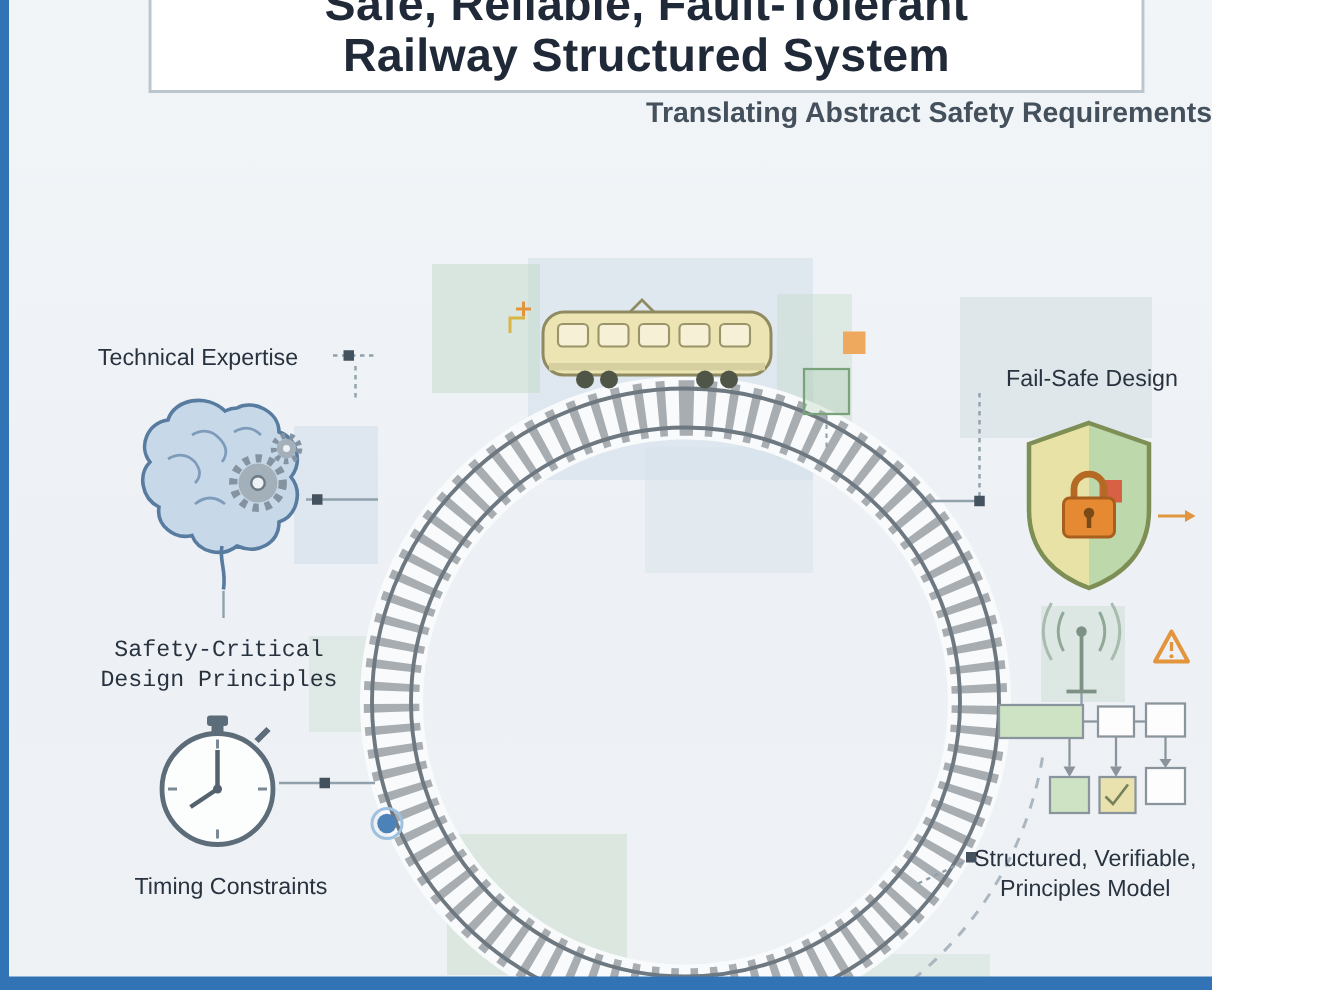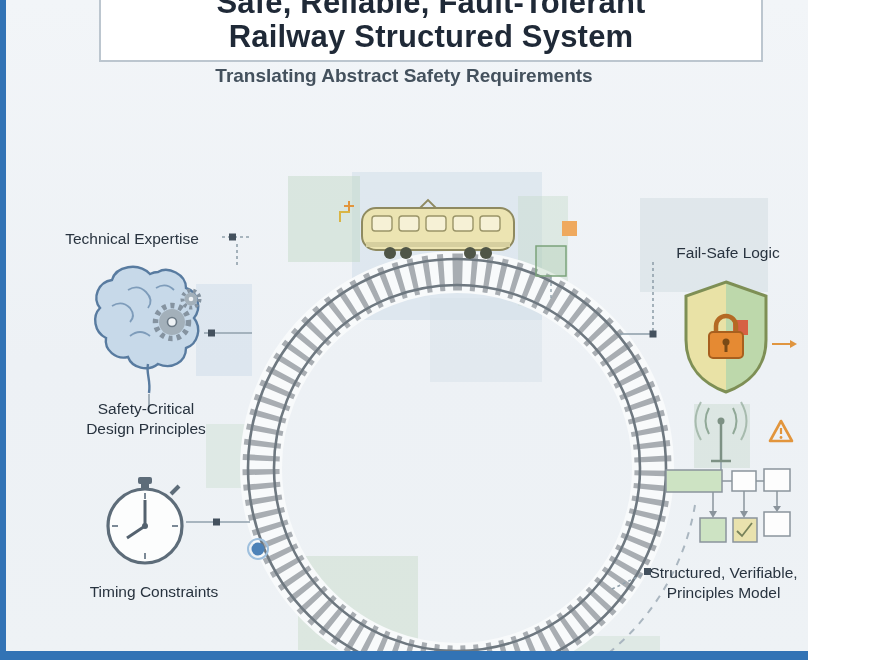--- a/index.html
+++ b/index.html
@@ -26,30 +26,30 @@
   .scene { position:absolute; left:0; top:0; z-index:1; }
 
   .title-box {
     position:absolute; left:99px; top:-28px; width:664px; height:90px;
     background:#ffffff; border:2px solid #bcc6cf; box-sizing:border-box;
     text-align:center; z-index:3;
   }
   .title-line { font-size:31px; font-weight:bold; color:#1f2937; line-height:34px; letter-spacing:0.2px; }
   .title-line.first { margin-top:12px; }
   .subtitle {
-    position:absolute; top:65px; left:0; width:100%; text-align:center;
+    position:absolute; top:65px; left:0; width:100%; text-align:right;
     font-size:19px; font-weight:bold; color:#44515d; z-index:3;
   }
 
   .callout {
     position:absolute; z-index:2; font-size:15.5px; color:#28333f;
     text-align:center; line-height:20px;
   }
   .c-technical { left:52px;  top:229px; width:160px; }
-  .c-safety    { left:66px;  top:399px; width:160px; }
+  .c-safety    { left:66px;  top:423px; width:160px;font-family:Liberation Mono, monospace; }
   .c-timing    { left:72px;  top:582px; width:164px; }
   .c-failsafe  { left:648px; top:243px; width:160px; }
   .c-structured{ left:636px; top:563px; width:175px; }
 </style>
 </head>
 <body>
 
 <div class="canvas">
 
   <div class="decor b1"></div>
@@ -205,21 +205,21 @@
 
   <div class="callout c-technical">Technical Expertise</div>
 
   <div class="callout c-safety">
     <div>Safety-Critical</div>
     <div>Design Principles</div>
   </div>
 
   <div class="callout c-timing">Timing Constraints</div>
 
-  <div class="callout c-failsafe">Fail-Safe Logic</div>
+  <div class="callout c-failsafe">Fail-Safe Design</div>
 
   <div class="callout c-structured">
     <div>Structured, Verifiable,</div>
     <div>Principles Model</div>
   </div>
 
   <div class="accent-left"></div>
   <div class="accent-bottom"></div>
 
 </div>

